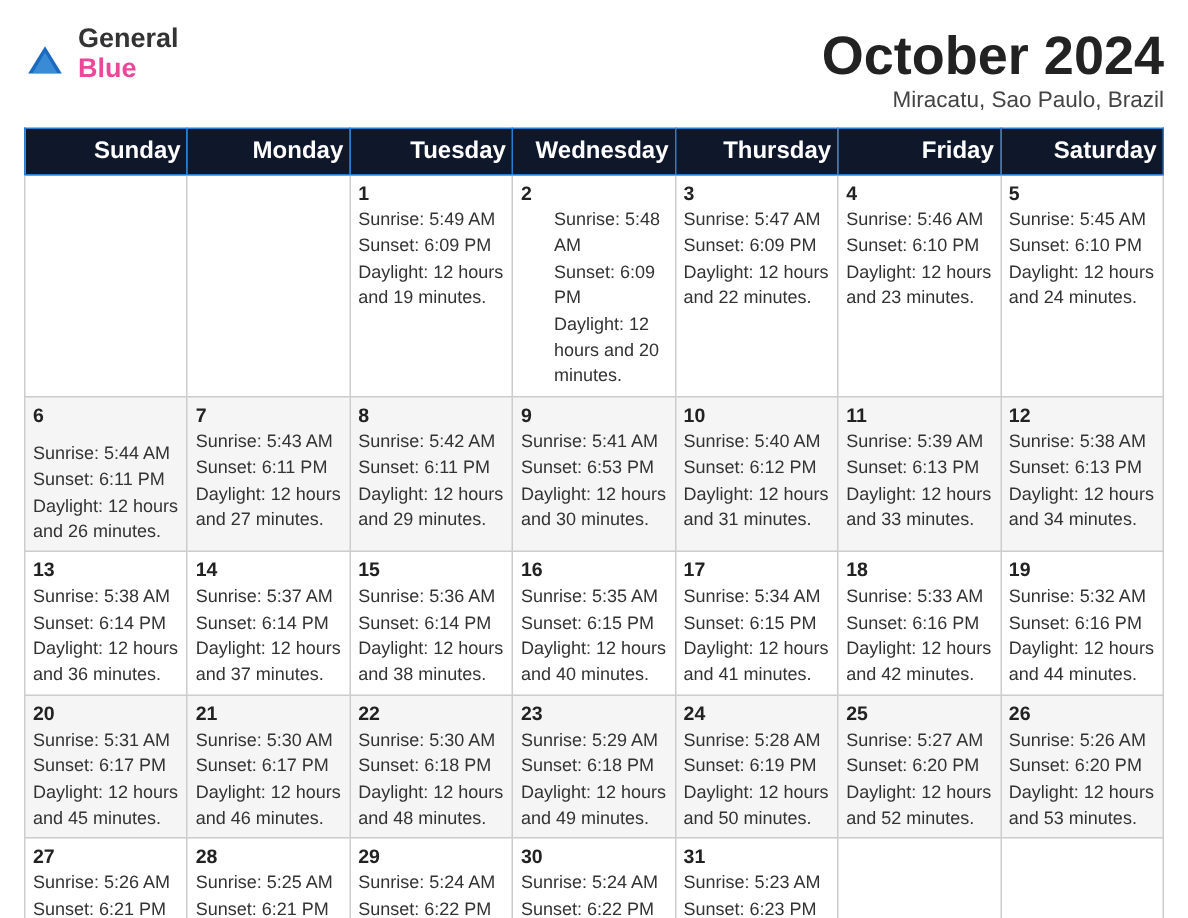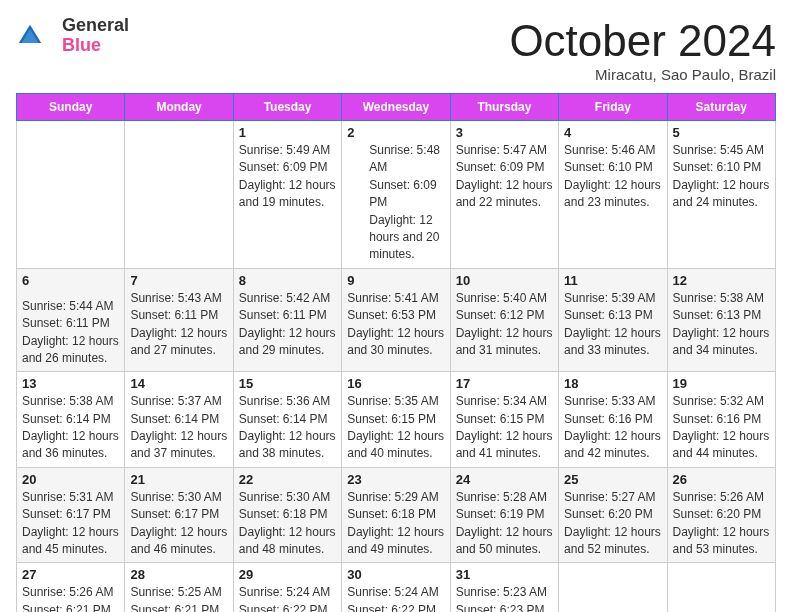--- a/index.html
+++ b/index.html
@@ -11,58 +11,58 @@
       padding: 16px;
     }
     .header {
       display: flex;
       justify-content: space-between;
       align-items: flex-start;
       margin-bottom: 10px;
     }
     .logo {
       display: flex;
-      align-items: center;
-      gap: 18px;
+      align-items: flex-end;
+      gap: 8px;
     }
     .logo-text {
       font-size: 18px;
       font-weight: bold;
       line-height: 1.1;
     }
     .logo-text .general { color: #333; }
     .logo-text .blue { color: #ec4899; }
     .logo-icon {
       width: 28px;
       height: 28px;
     }
     .title-block {
       text-align: right;
     }
     .month-title {
-      font-size: 44px;
-      font-weight: 400;
+      font-size: 36px;
+      font-weight: 700;
       color: #222;
       text-align: right;
     }
     .location {
       font-size: 15px;
       color: #444;
     }
     .calendar {
       width: 100%;
       border-collapse: collapse;
       font-size: 11px;
     }
     .calendar thead tr th {
-      background: #d946ef;
+      background: #0f172a;
       color: #fff;
       padding: 6px 4px;
-      text-align: center;
-      font-size: 12px;
+      text-align: right;
+      font-size: 16px;
       font-weight: 600;
       border: 1px solid #2a7dce;
     }
     .calendar tbody tr td {
       border: 1px solid #ccc;
       vertical-align: top;
       padding: 4px 5px;
       width: 108px;
       min-height: 80px;
       height: 90px;

